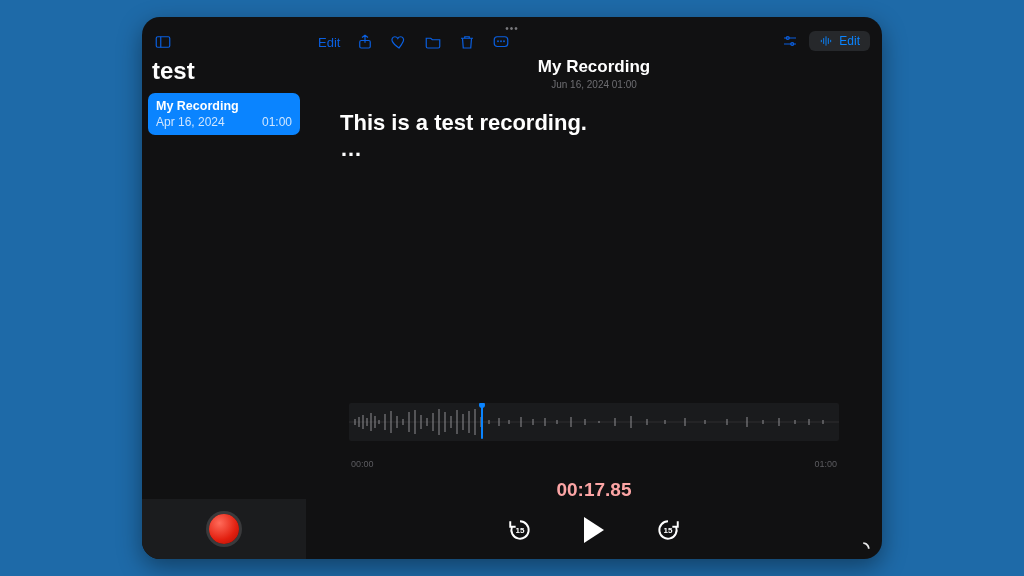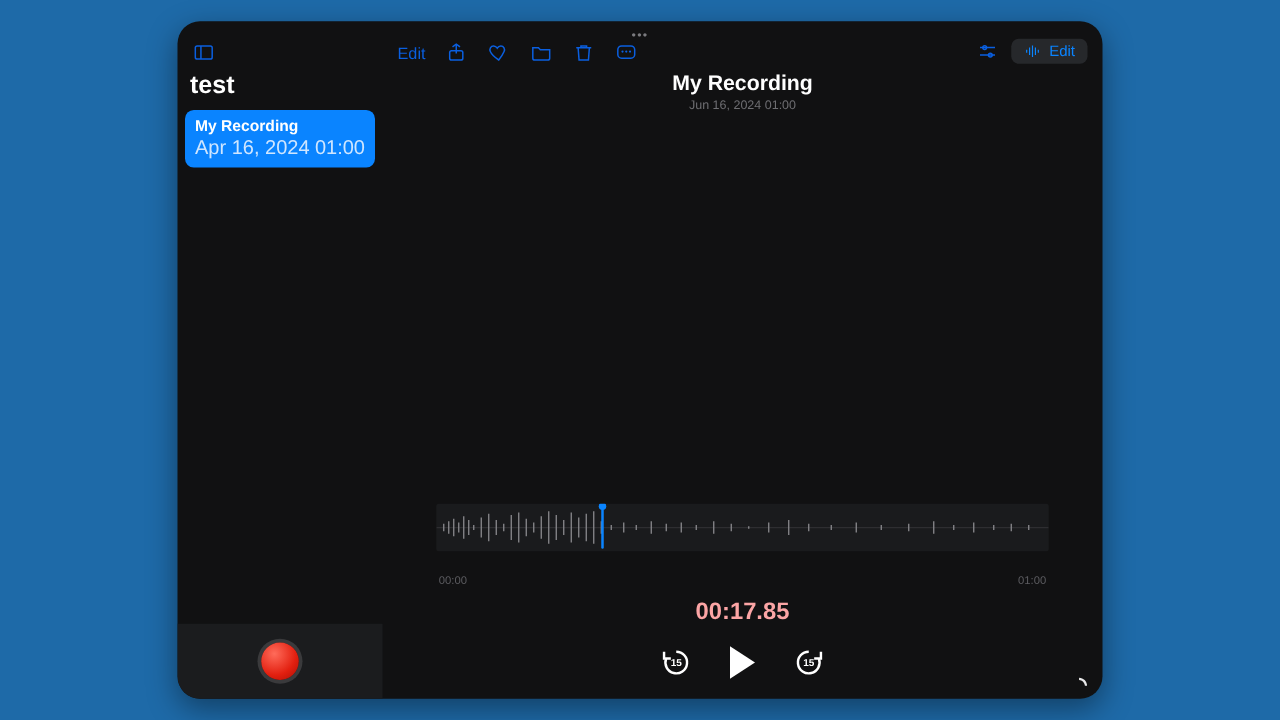--- a/index.html
+++ b/index.html
@@ -36,28 +36,28 @@
   .editpill {
     display:flex; align-items:center; gap:6px;
     background:#26282b; padding:3px 10px; border-radius:6px;
     color:#0a84ff; font-size:12px;
   }
   .editpill svg { width:14px; height:14px; stroke:#0a84ff; fill:none; stroke-width:1.6; }
 
   .body { flex:1; display:flex; min-height:0; }
 
   .sidebar { width:164px; display:flex; flex-direction:column; }
-  .side-title { color:#fff; font-size:20px; font-weight:700; padding:6px 10px 6px 10px; }
+  .side-title { color:#fff; font-size:24px; font-weight:700; padding:6px 10px 6px 10px; }
   .rec-item {
     margin:2px 6px; padding:6px 8px; border-radius:7px;
     background:#0a84ff; color:#fff;
     display:flex; flex-direction:column; gap:2px;
   }
   .rec-item .row1 { font-size:12.5px; font-weight:600; }
-  .rec-item .row2 { display:flex; justify-content:space-between; font-size:16px; color:#cfe6ff; }
+  .rec-item .row2 { display:flex; justify-content:space-between; font-size:12px; color:#cfe6ff; }
   .record-bar {
     margin-top:auto; height:60px; background:#1b1c1e;
     display:flex; align-items:center; justify-content:center;
   }
   .rec-btn {
     width:30px; height:30px; border-radius:50%;
     background: radial-gradient(circle at 35% 30%, #ff6b5a, #e21f0f 60%, #a90f05);
     box-shadow: 0 0 0 3px #3a3a3c;
   }
 
@@ -93,21 +93,21 @@
     width:6px; height:6px; border-radius:50%; background:#0a84ff;
   }
   .time-row {
     width:100%; display:flex; justify-content:space-between;
     color:#5c5c60; font-size:9px; margin-top:18px; padding:0 2px;
   }
 
   .cur-time { color:#fca5a5; font-size:19px; font-weight:700; margin-top:10px; }
 
   .controls {
-    display:flex; align-items:center; gap:30px;
+    display:flex; align-items:center; gap:51px;
     margin:16px 0 16px 0;
   }
   .skip { width:26px; height:26px; color:#fff; position:relative; }
   .skip svg { width:26px; height:26px; stroke:#fff; fill:none; stroke-width:1.8; }
   .skip span {
     position:absolute; top:50%; left:50%; transform:translate(-50%,-50%);
     font-size:8px; font-weight:600; color:#fff;
   }
   .play { width:0; height:0; border-left:20px solid #fff; border-top:13px solid transparent; border-bottom:13px solid transparent; }
 
@@ -204,20 +204,24 @@
       </div>
       <div class="record-bar">
         <div class="rec-btn"></div>
       </div>
     </div>
 
     <div class="main">
       <div class="m-title">My Recording</div>
       <div class="m-sub">Jun 16, 2024  01:00</div>
 
+      <div class="transcript">
+        <div>This is a test recording.</div>
+        <div class="ellips">…</div>
+      </div>
 
       <div class="wave-zone">
         <div class="wave">
           <svg viewBox="0 0 490 38" preserveAspectRatio="none">
             <g stroke="#8e8e92" stroke-width="1">
               <line x1="0" y1="19" x2="490" y2="19" stroke="#2e2e31"></line>
 
               <g>
                 <line x1="6" y1="16" x2="6" y2="22"></line>
                   <line x1="10" y1="14" x2="10" y2="24"></line>

